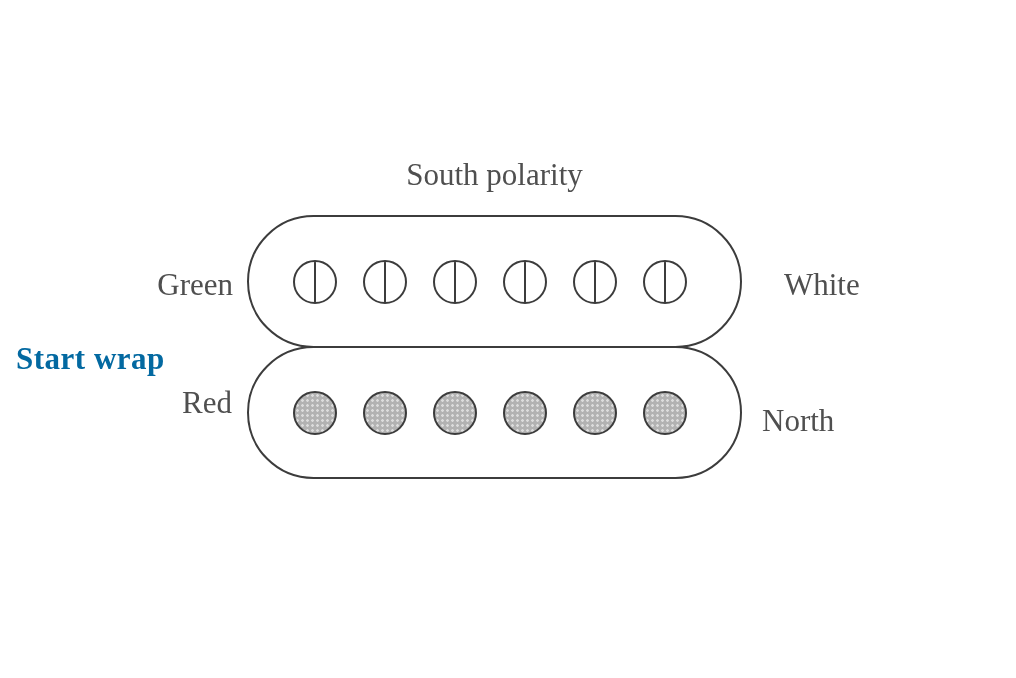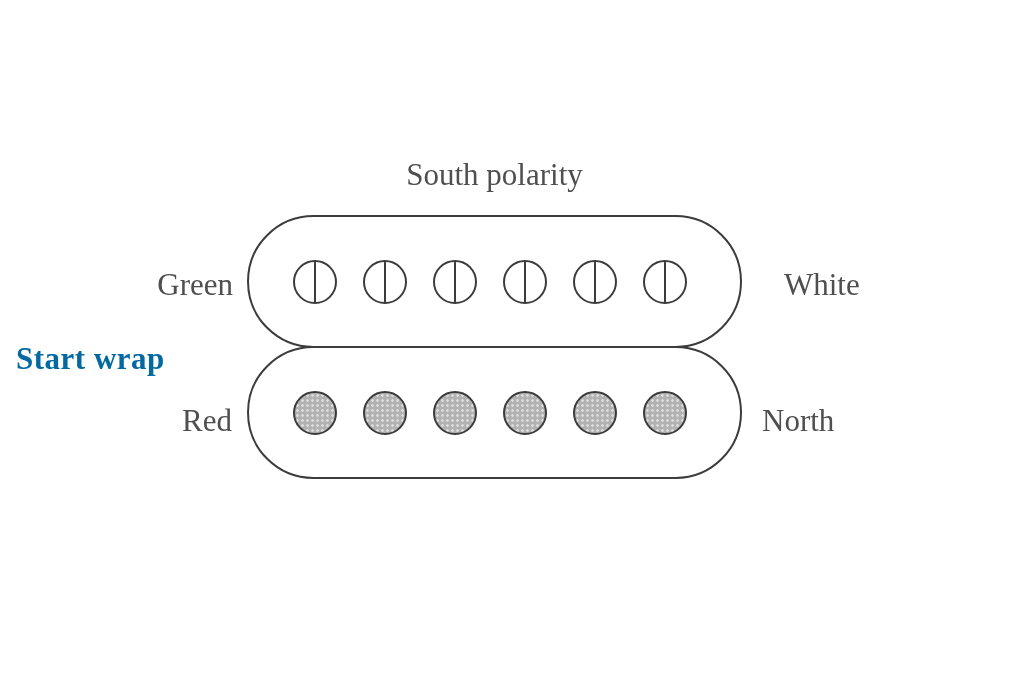--- a/index.html
+++ b/index.html
@@ -77,21 +77,21 @@
   }
   .polarity-title {
     left: 247px;
     width: 495px;
     text-align: center;
   }
   .south-title  { top: 156px; }
   .north-title  { top: 501px; }
   .green-label  { right: 783px; top: 266px; }
   .white-label  { left: 760px;  top: 266px; margin-left: 24px; }
-  .red-label    { right: 784px; top: 402px; }
+  .red-label    { right: 784px; top: 384px; }
   .black-label  { left: 762px;  top: 402px; }
   .start-wrap   { left: 16px;   top: 340px; }
   .finish-wrap  { right: 18px;  top: 340px; }
 </style>
 </head>
 <body>
 
 <div class="canvas">
 
   <div class="lbl polarity-title south-title">South polarity</div>

